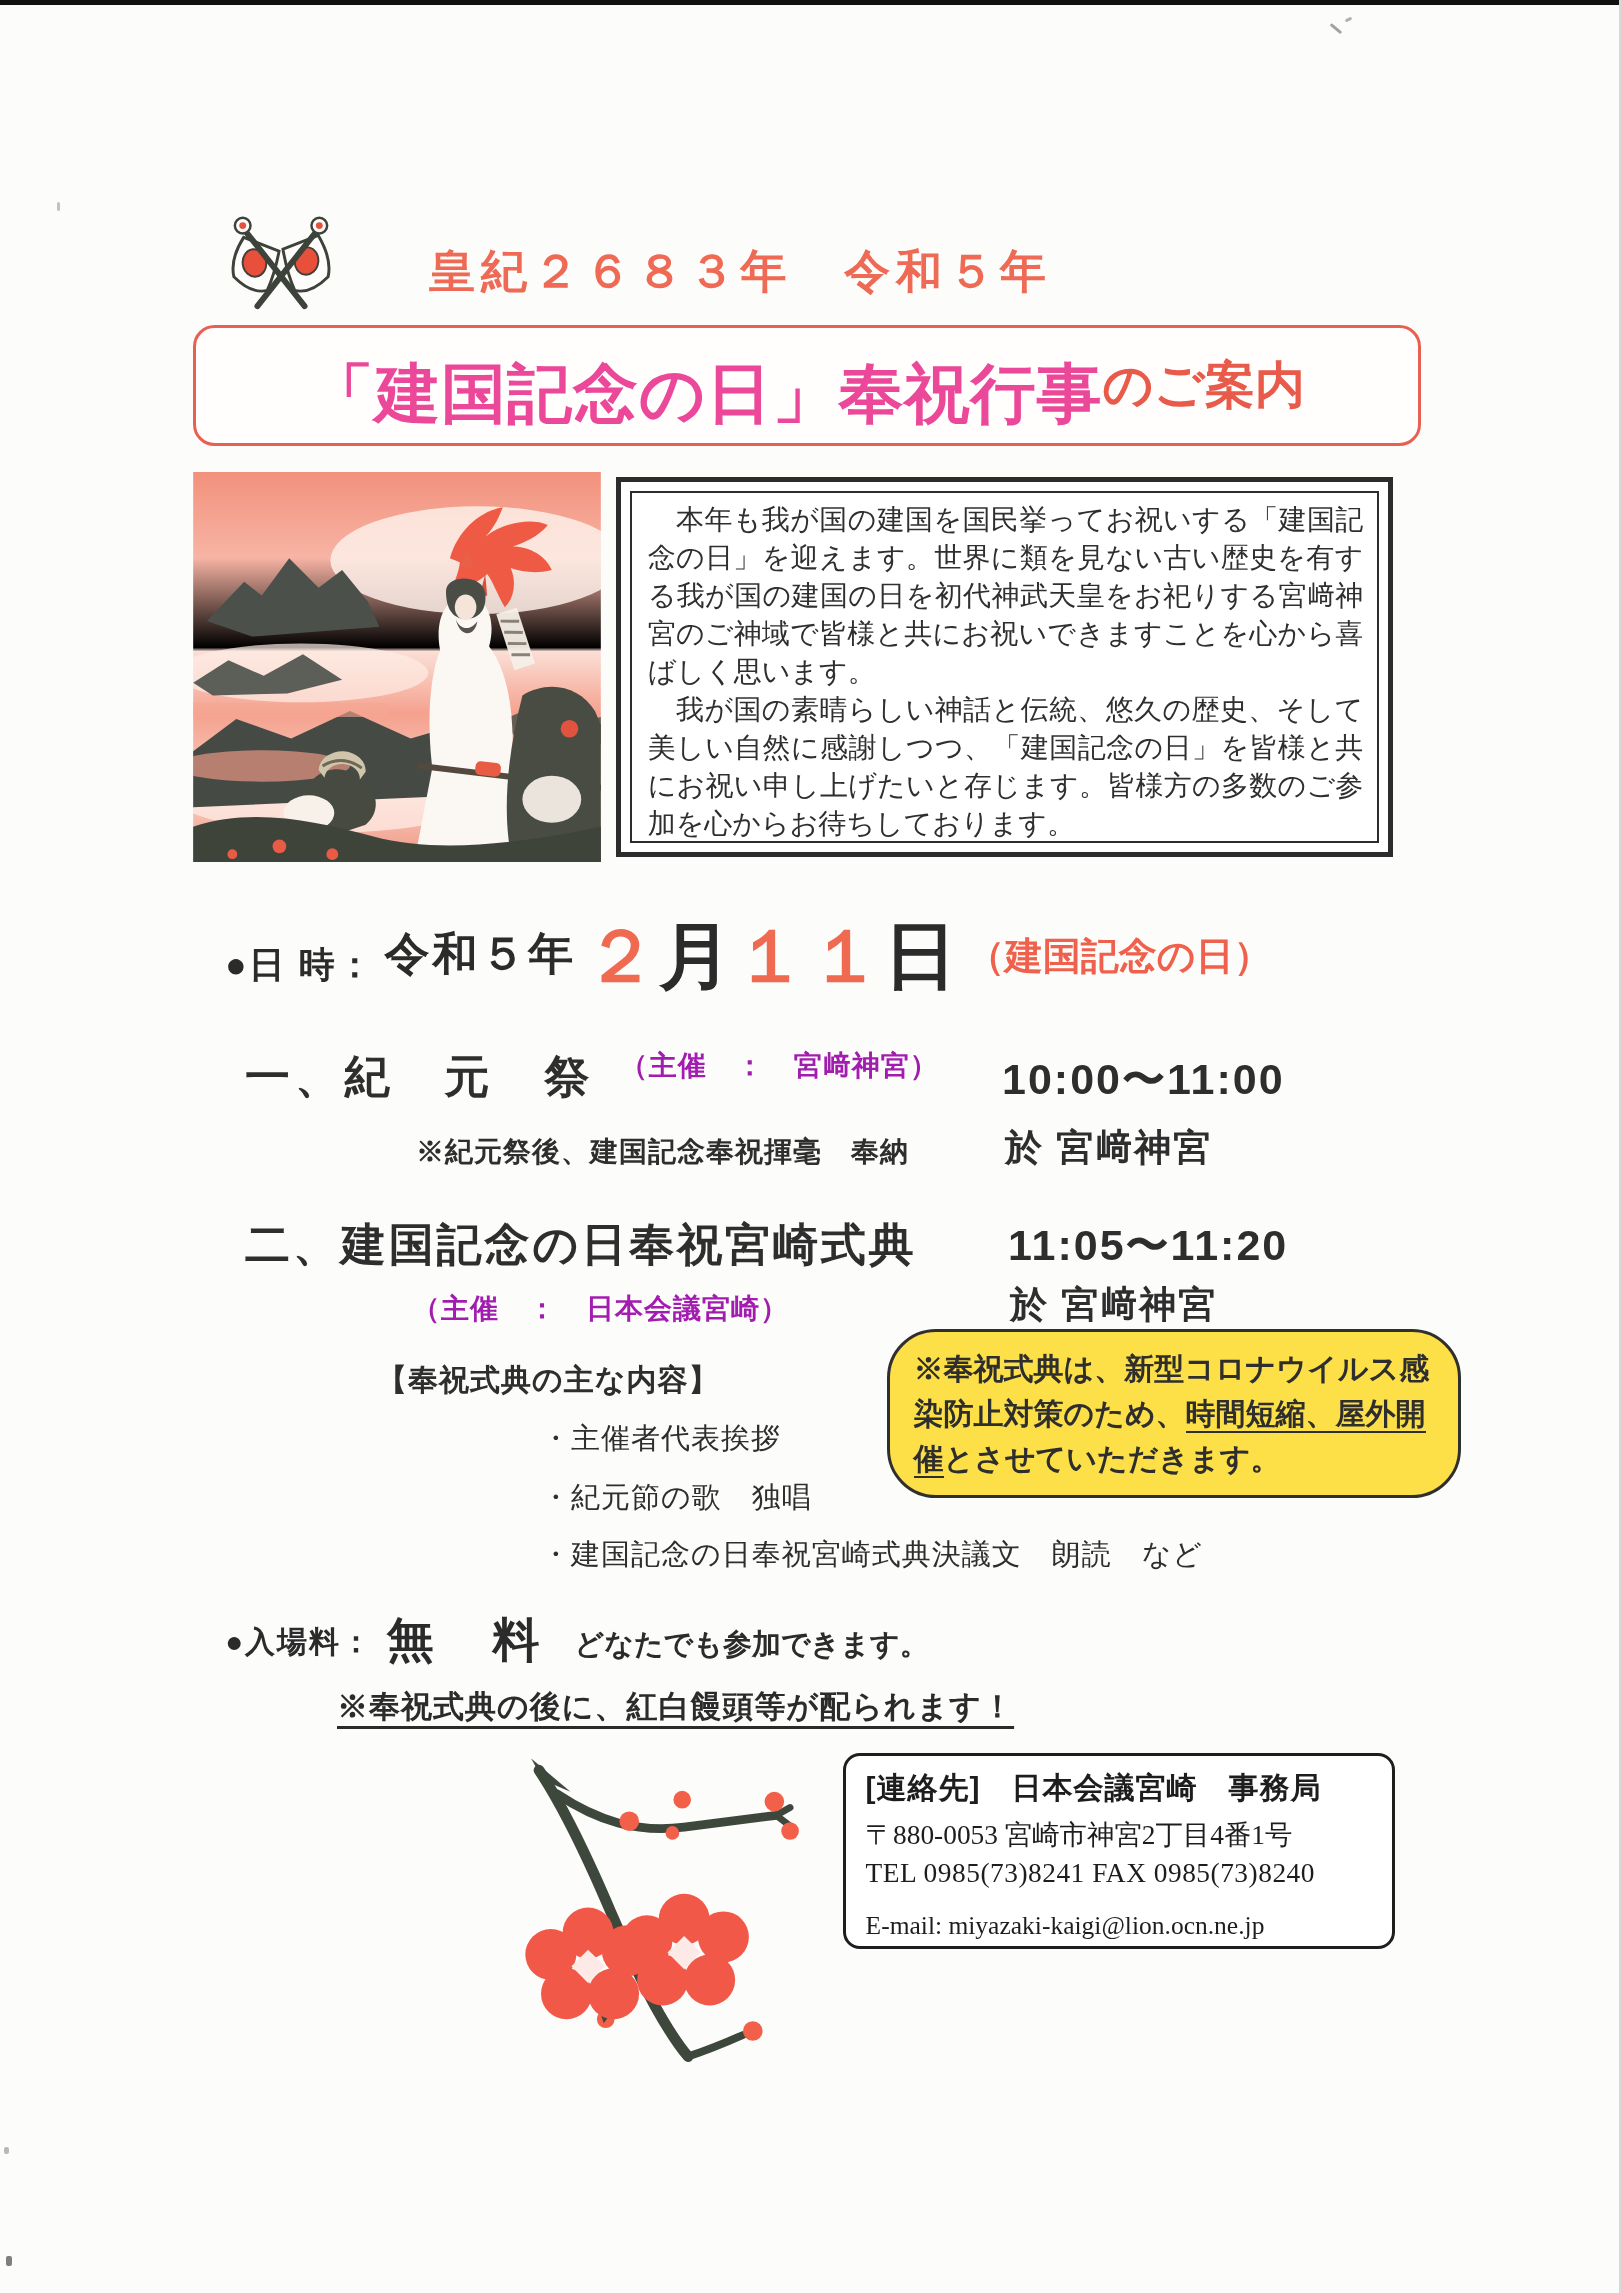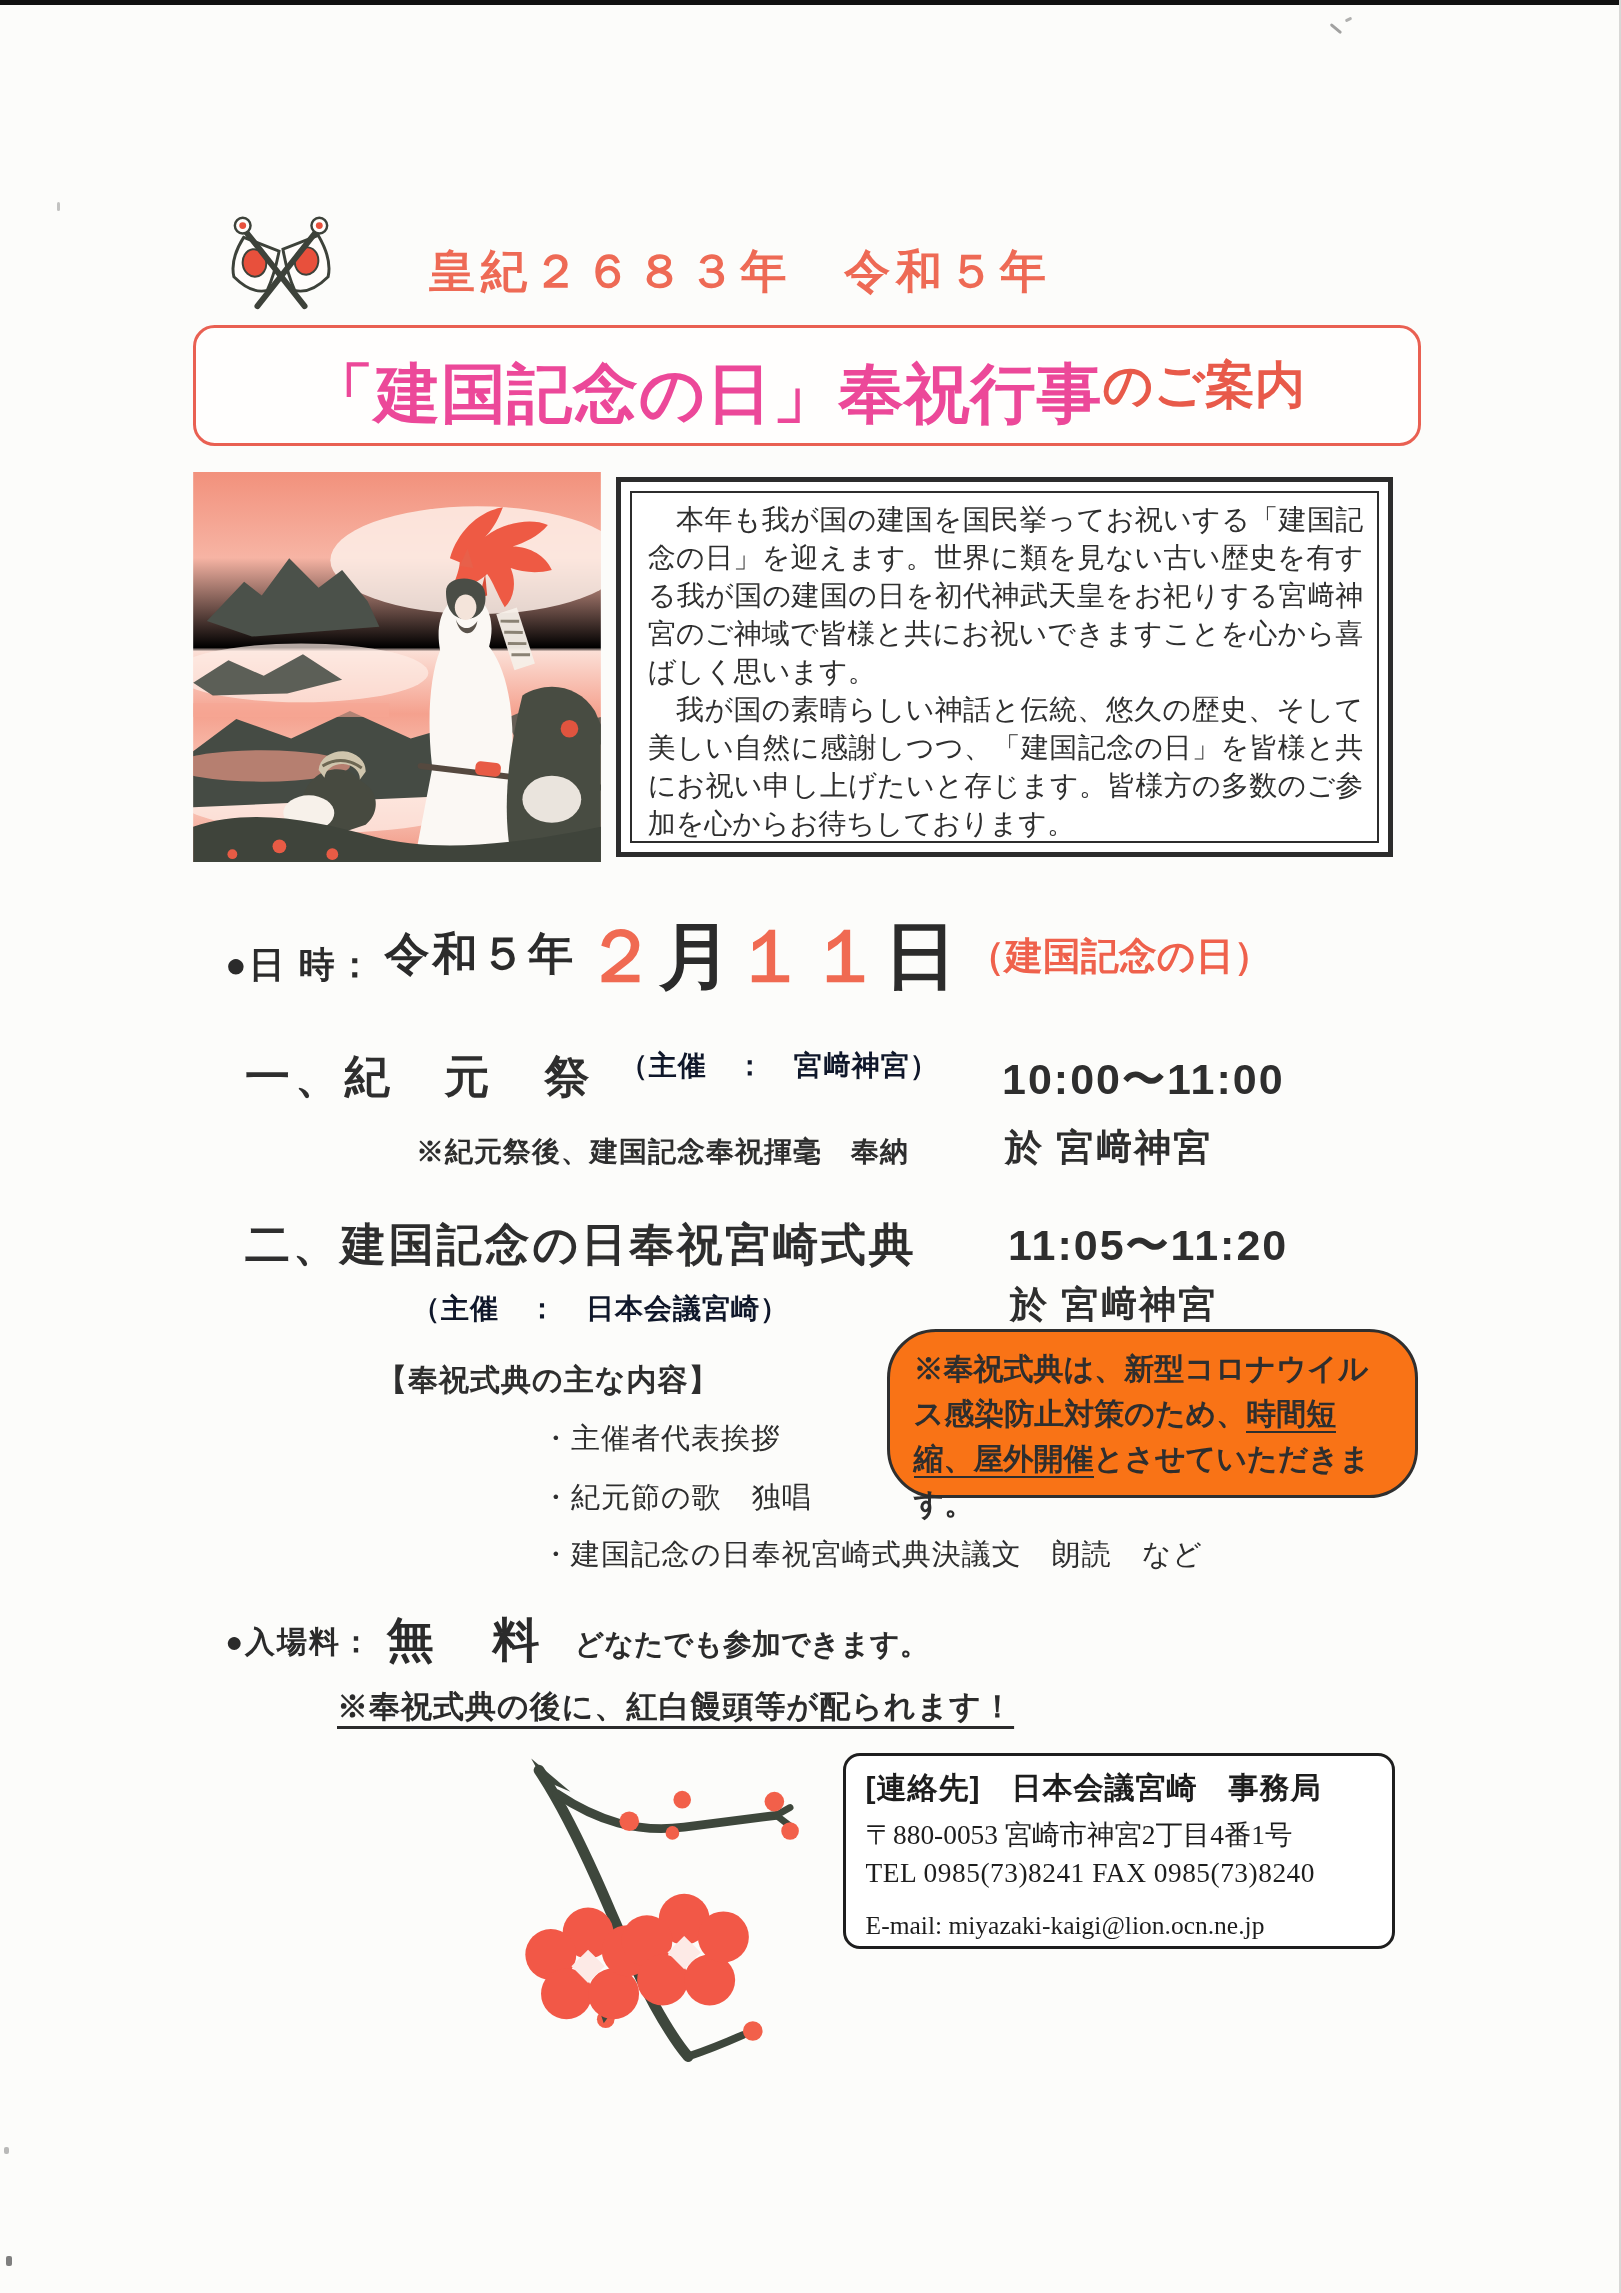--- a/index.html
+++ b/index.html
@@ -50,34 +50,34 @@
   .dt-label { font-size:36px; font-weight:700; color:#2b2b2b; margin-bottom:2px; letter-spacing:2px;}
   .dt-year  { font-size:45px; font-weight:800; color:#2b2b2b; margin:0 7.8px 7.8px 9.8px; letter-spacing:2.9px;}
   .dt-big   { font-size:73px; font-weight:800; line-height:1; letter-spacing:2px; }
   .dt-red   { color:#f06a52; }
   .dt-black { color:#2b2b2b; }
   .dt-paren { font-size:38px; font-weight:800; color:#ef614c; margin:0 0 9.8px 7.8px; }
 
   
   .ev-title-row { display:flex; align-items:flex-start; white-space:nowrap; }
   .ev-title { font-size:45px; font-weight:800; color:#2e2e2e; letter-spacing:4.9px; }
-  .ev-org   { font-size:28px; font-weight:700; color:#0f172a; margin-left:25.5px; margin-bottom:4.9px; letter-spacing:1px;}
+  .ev-org   { font-size:28px; font-weight:700; color:#a21caf; margin-left:25.5px; margin-bottom:4.9px; letter-spacing:1px;}
   .ev-time  { font-size:43px; font-weight:600; color:#2e2e2e; letter-spacing:2px; white-space:nowrap;}
   .ev-place { font-size:37px; font-weight:800; color:#2e2e2e; letter-spacing:2px; white-space:nowrap;}
   .ev-note  { font-size:28px; font-weight:700; color:#2e2e2e; letter-spacing:1px; white-space:nowrap;}
 
   
   .prog-head { font-size:30px; font-weight:700; color:#2e2e2e; letter-spacing:1px; white-space:nowrap;}
   .prog-item { font-size:29px; font-weight:500; color:#2e2e2e; letter-spacing:1px; white-space:nowrap;}
 
   
   .oval-note {
-    left:887px; top:1329px; width:531px; height:169px;
+    left:887px; top:1329px; width:574px; height:169px;
     border:3.9px solid #2f2f2f; border-radius:49px;
-    padding:13.7px 19.6px 9.8px 23.5px; background:#f97316;
+    padding:13.7px 19.6px 9.8px 23.5px; background:#fde047;
   }
   .oval-note p { font-size:30px; font-weight:700; line-height:45px; color:#2e2e2e; }
   .oval-note .ul { border-bottom:2.9px solid #2e2e2e; padding-bottom:1px; }
 
   
   .adm-row { left:225px; top:1609px; display:flex; align-items:flex-end; white-space:nowrap;}
   .adm-label { font-size:30px; font-weight:700; margin-bottom:8.8px; letter-spacing:2px;}
   .adm-fee { font-size:47px; font-weight:800; margin:0 29px 0 13.7px; letter-spacing:5.9px;}
   .adm-note { font-size:29px; font-weight:700; margin-bottom:6.9px; }
   .gift-note {

